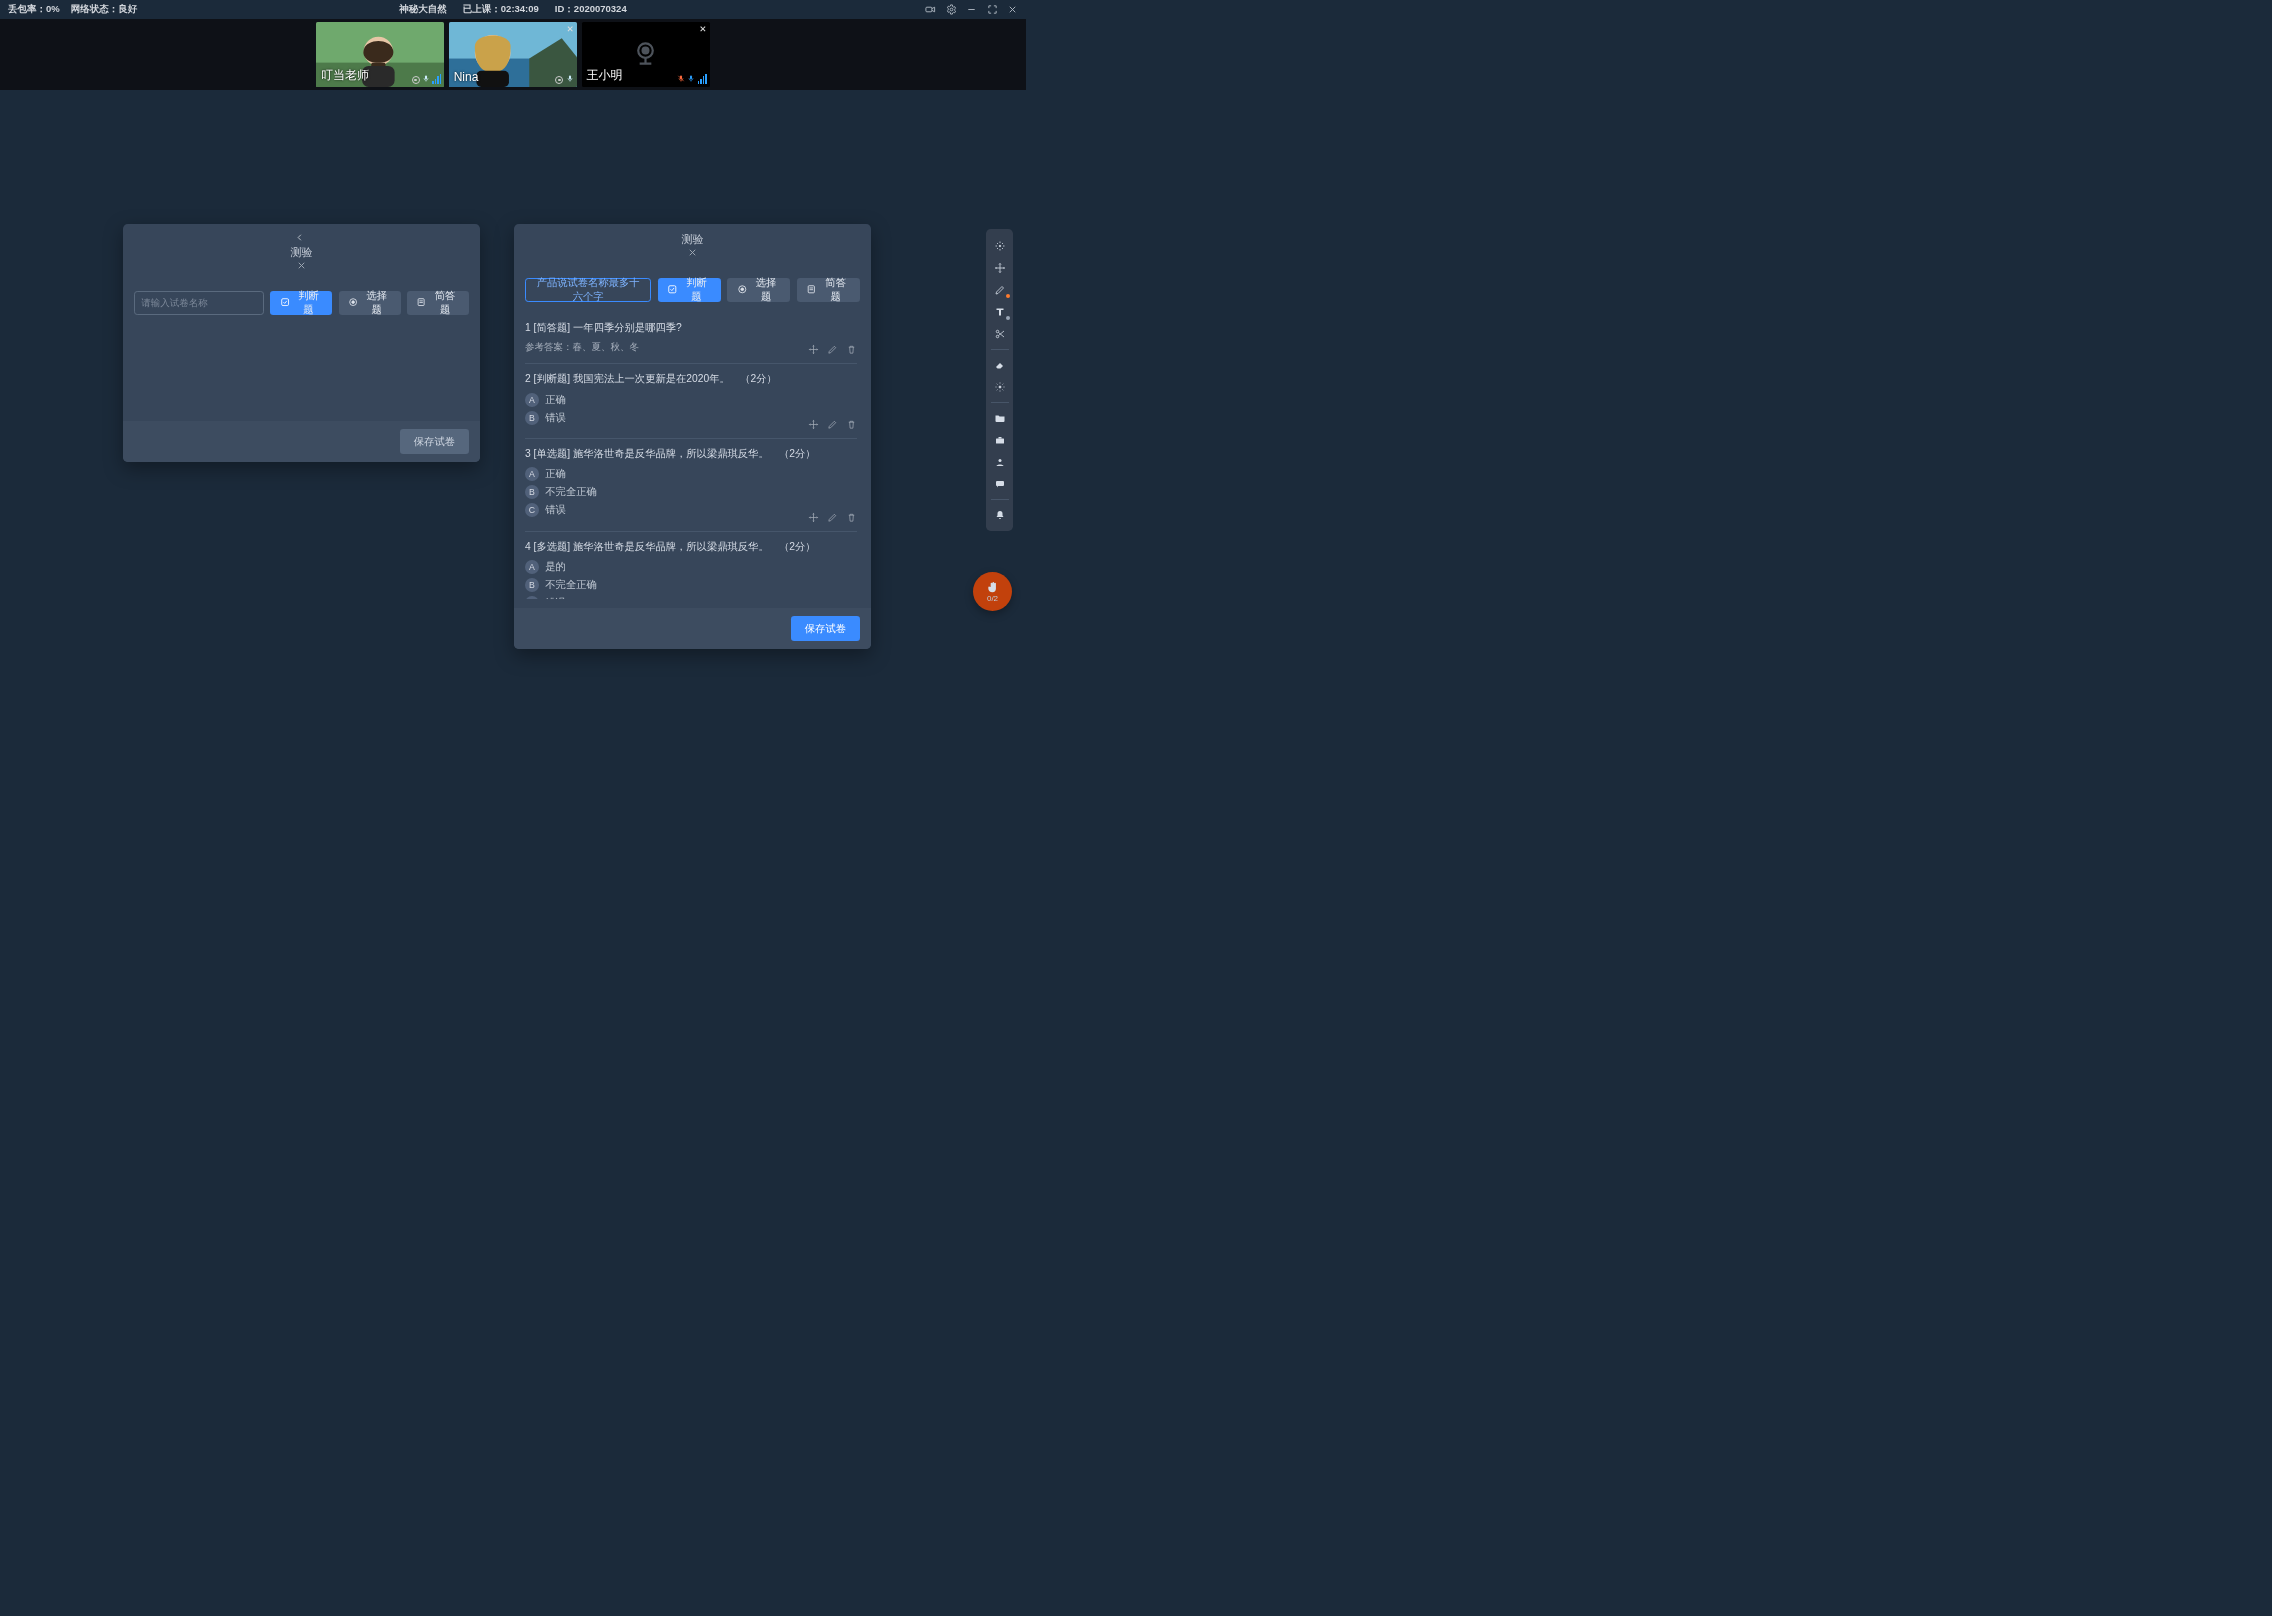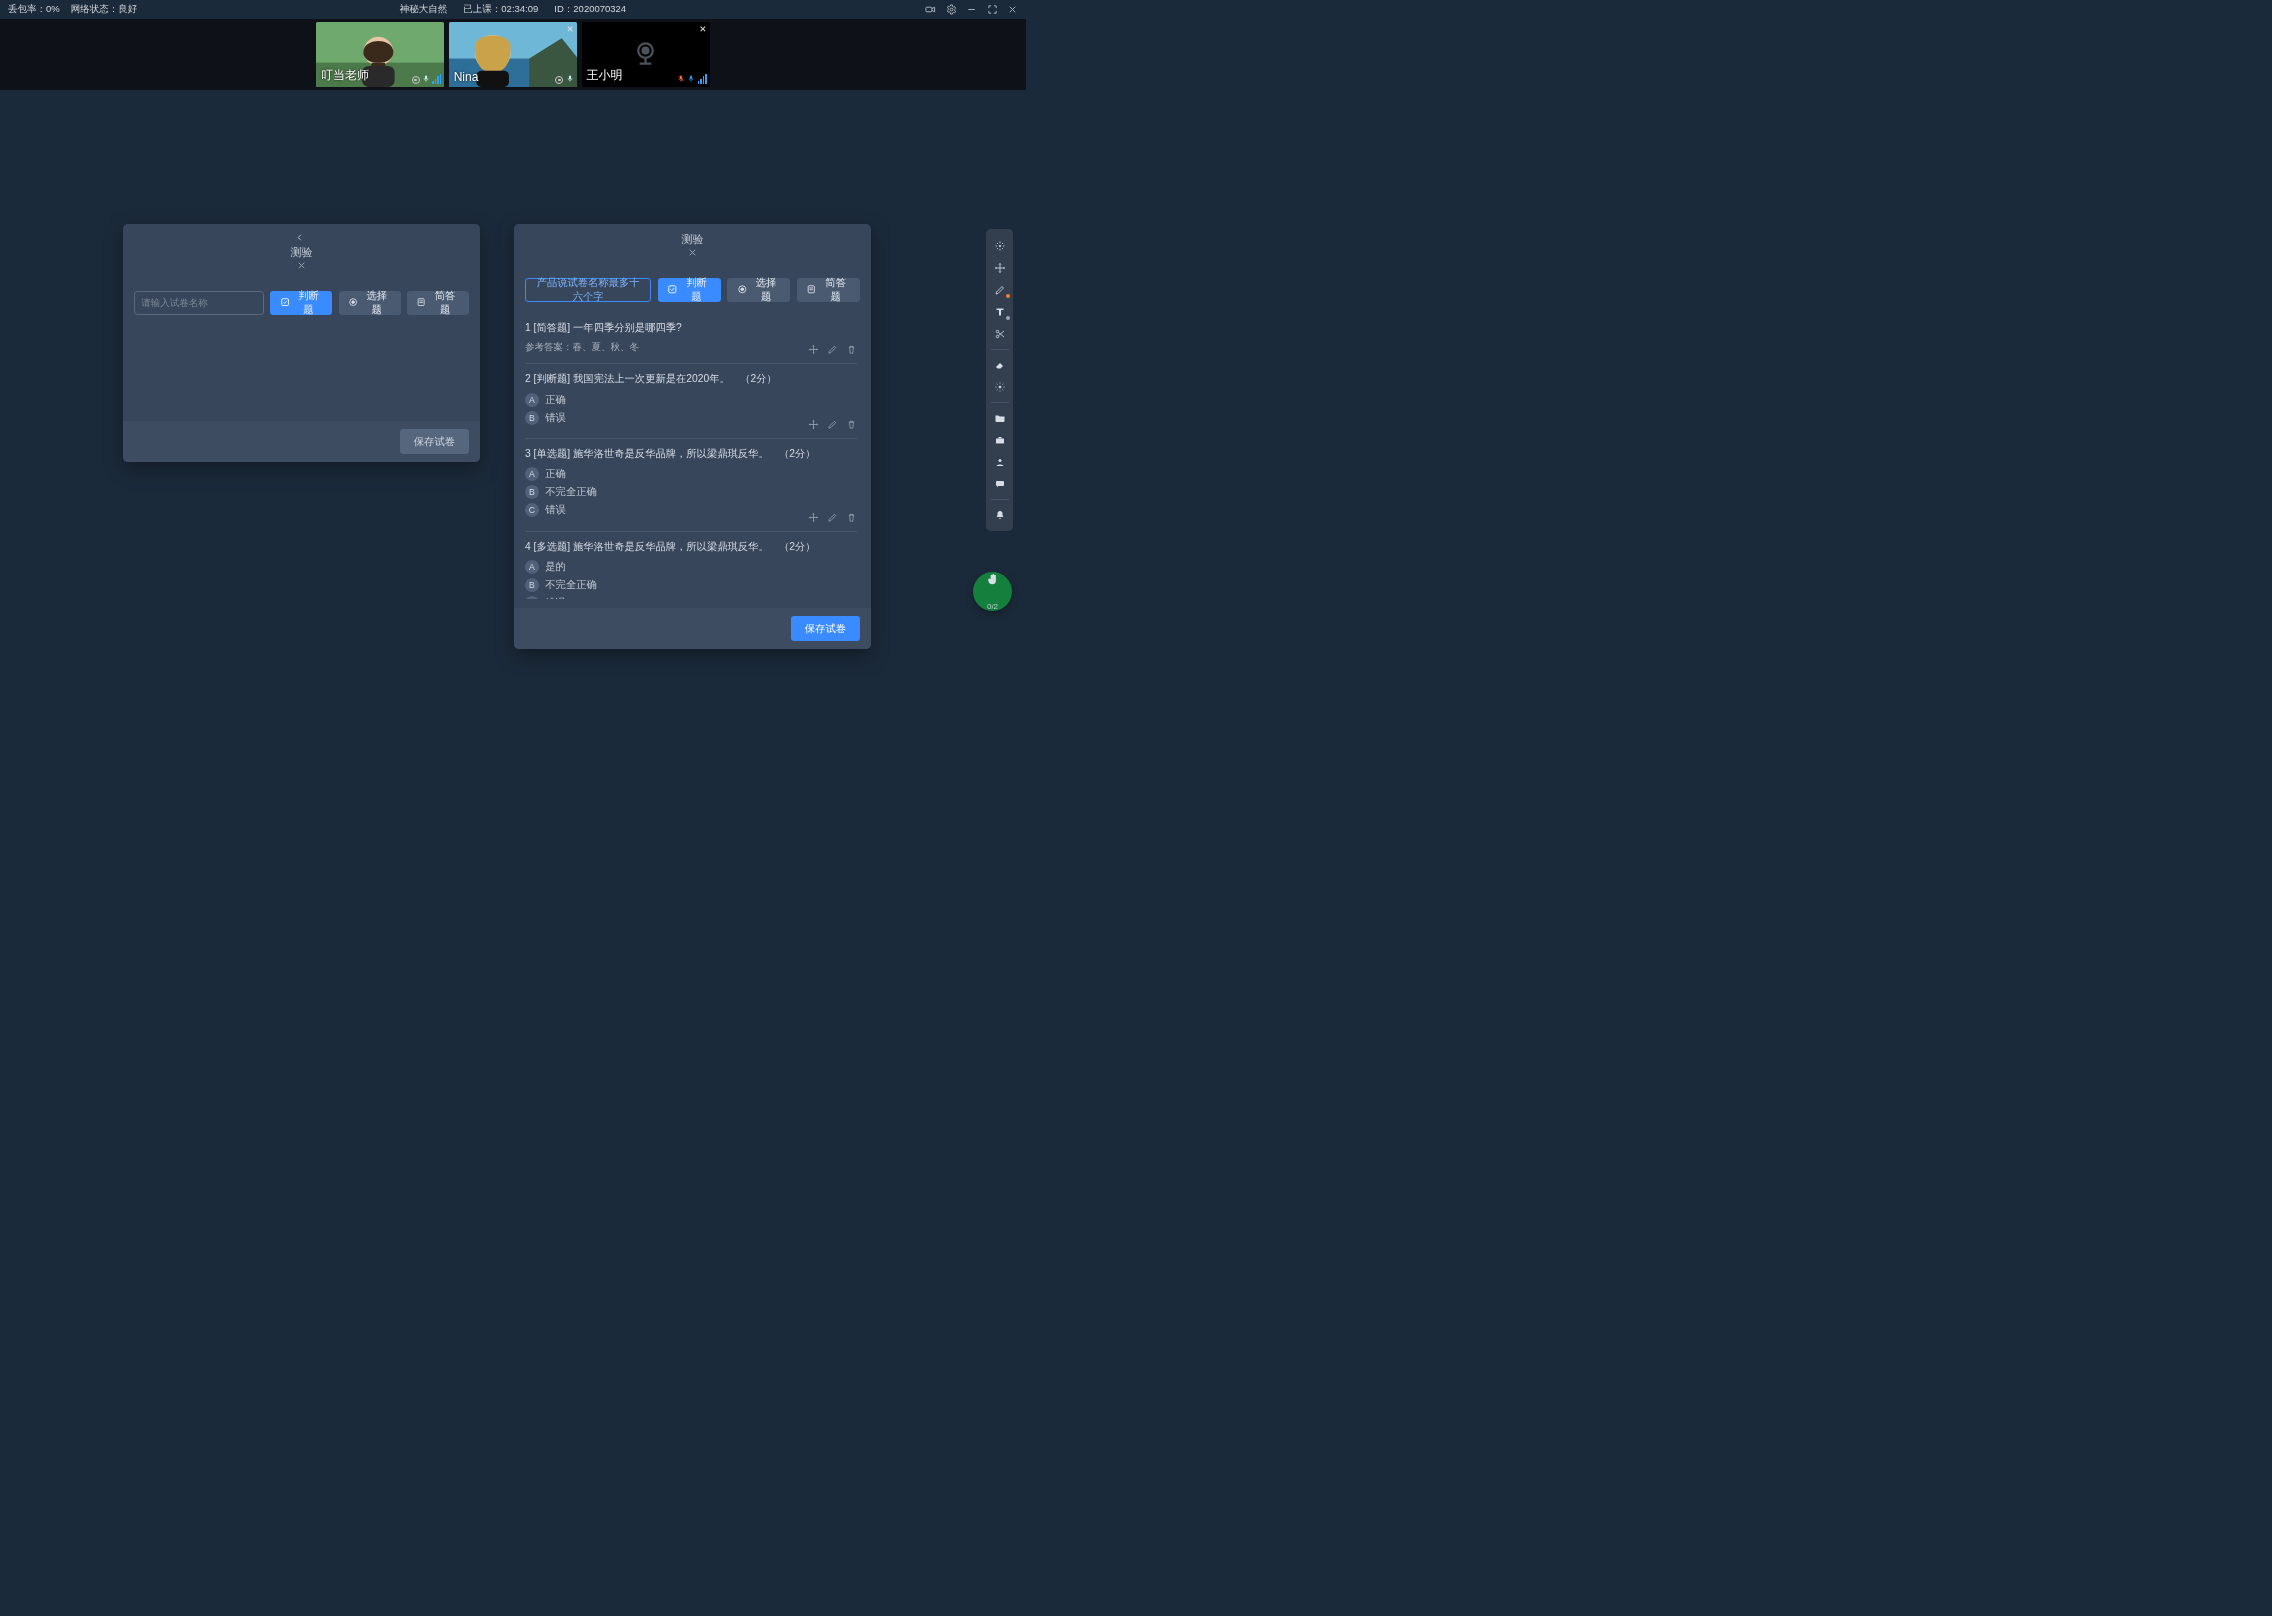--- a/index.html
+++ b/index.html
@@ -1,19 +1,19 @@
 <!DOCTYPE html>
 <html style="font-size:12.6px"><head>
 <meta charset="utf-8">
 <style>
   *{box-sizing:border-box;margin:0;padding:0;font-family:"Microsoft YaHei","PingFang SC",sans-serif;}
   body{background:#1b2a3a;color:#c0c7d0;width:1026px;height:729px;overflow:hidden;position:relative;font-size:10.3px;}
   
   .topbar{height:19px;display:flex;align-items:center;padding:0 8px;color:#d3d7dd;font-size:9.5px;}
-  .topbar .left,.topbar .center,.topbar .right{display:flex;align-items:center;gap:11px;}
+  .topbar .left,.topbar .center,.topbar .right{display:flex;align-items:center;gap:11px;font-weight:bold;}
   .topbar .center{position:absolute;left:50%;transform:translateX(-50%);gap:16px;}
   .topbar .right{margin-left:auto;gap:9.5px;}
   .tb-icon{width:11px;height:11px;display:inline-flex;align-items:center;justify-content:center;cursor:pointer;opacity:.85;}
   .tb-icon svg{width:11px;height:11px;}
   
   .videorow{background:#0e1117;height:71px;display:flex;justify-content:center;gap:4.7px;padding:3.2px 0;}
   .tile{position:relative;width:128px;height:65px;background:#222;border-radius:1.6px;overflow:hidden;}
   .tile.cam-off{background:#000;display:flex;align-items:center;justify-content:center;}
   .tile .name{position:absolute;left:4.7px;bottom:3.2px;color:#fff;font-size:12px;text-shadow:0 0 2.4px #000;}
   .tile .close{position:absolute;top:1.6px;right:3.2px;color:#ddd;font-size:8.7px;cursor:pointer;}
@@ -62,21 +62,21 @@
   .q-tools span{cursor:pointer;width:11px;height:11px;display:inline-flex;}
   .q-tools svg,.panel-header svg{width:11px;height:11px;}
   
   .sidebar{position:absolute;right:12.6px;top:229px;width:27px;background:#333e4e;border-radius:4.7px;display:flex;flex-direction:column;align-items:center;padding:6.3px 0;gap:1.6px;}
   .sb-btn{width:24px;height:20.5px;display:flex;align-items:center;justify-content:center;cursor:pointer;border-radius:3.2px;position:relative;}
   .sb-btn svg{width:12px;height:12px;stroke:#d6dde7;fill:none;}
   .sb-btn.fill svg{fill:#d6dde7;stroke:none;}
   .sb-sep{height:0.8px;width:17.4px;background:#475568;margin:3.2px 0;}
   .dot-orange::after{content:"";position:absolute;right:2.4px;bottom:2.4px;width:4px;height:4px;border-radius:50%;background:#ff7b2e;}
   .dot-grey::after{content:"";position:absolute;right:2.4px;bottom:2.4px;width:4px;height:4px;border-radius:50%;background:#9aa6b6;}
-  .handbtn{position:absolute;right:14px;bottom:118px;width:39px;height:39px;border-radius:50%;background:#15803d;display:flex;flex-direction:column;align-items:center;justify-content:space-between;cursor:pointer;box-shadow:0 3.2px 8px rgba(0,0,0,.3);}
+  .handbtn{position:absolute;right:14px;bottom:118px;width:39px;height:39px;border-radius:50%;background:#c2410c;display:flex;flex-direction:column;align-items:center;justify-content:center;cursor:pointer;box-shadow:0 3.2px 8px rgba(0,0,0,.3);}
   .handbtn svg{width:14px;height:14px;}
   .handbtn span{font-size:8px;color:#c2cad6;margin-top:0.8px;}
 </style>
 </head>
 <body>
 
 <div class="topbar">
   <div class="left">
     <span>
       <span>丢包率：</span><span>0%</span>

